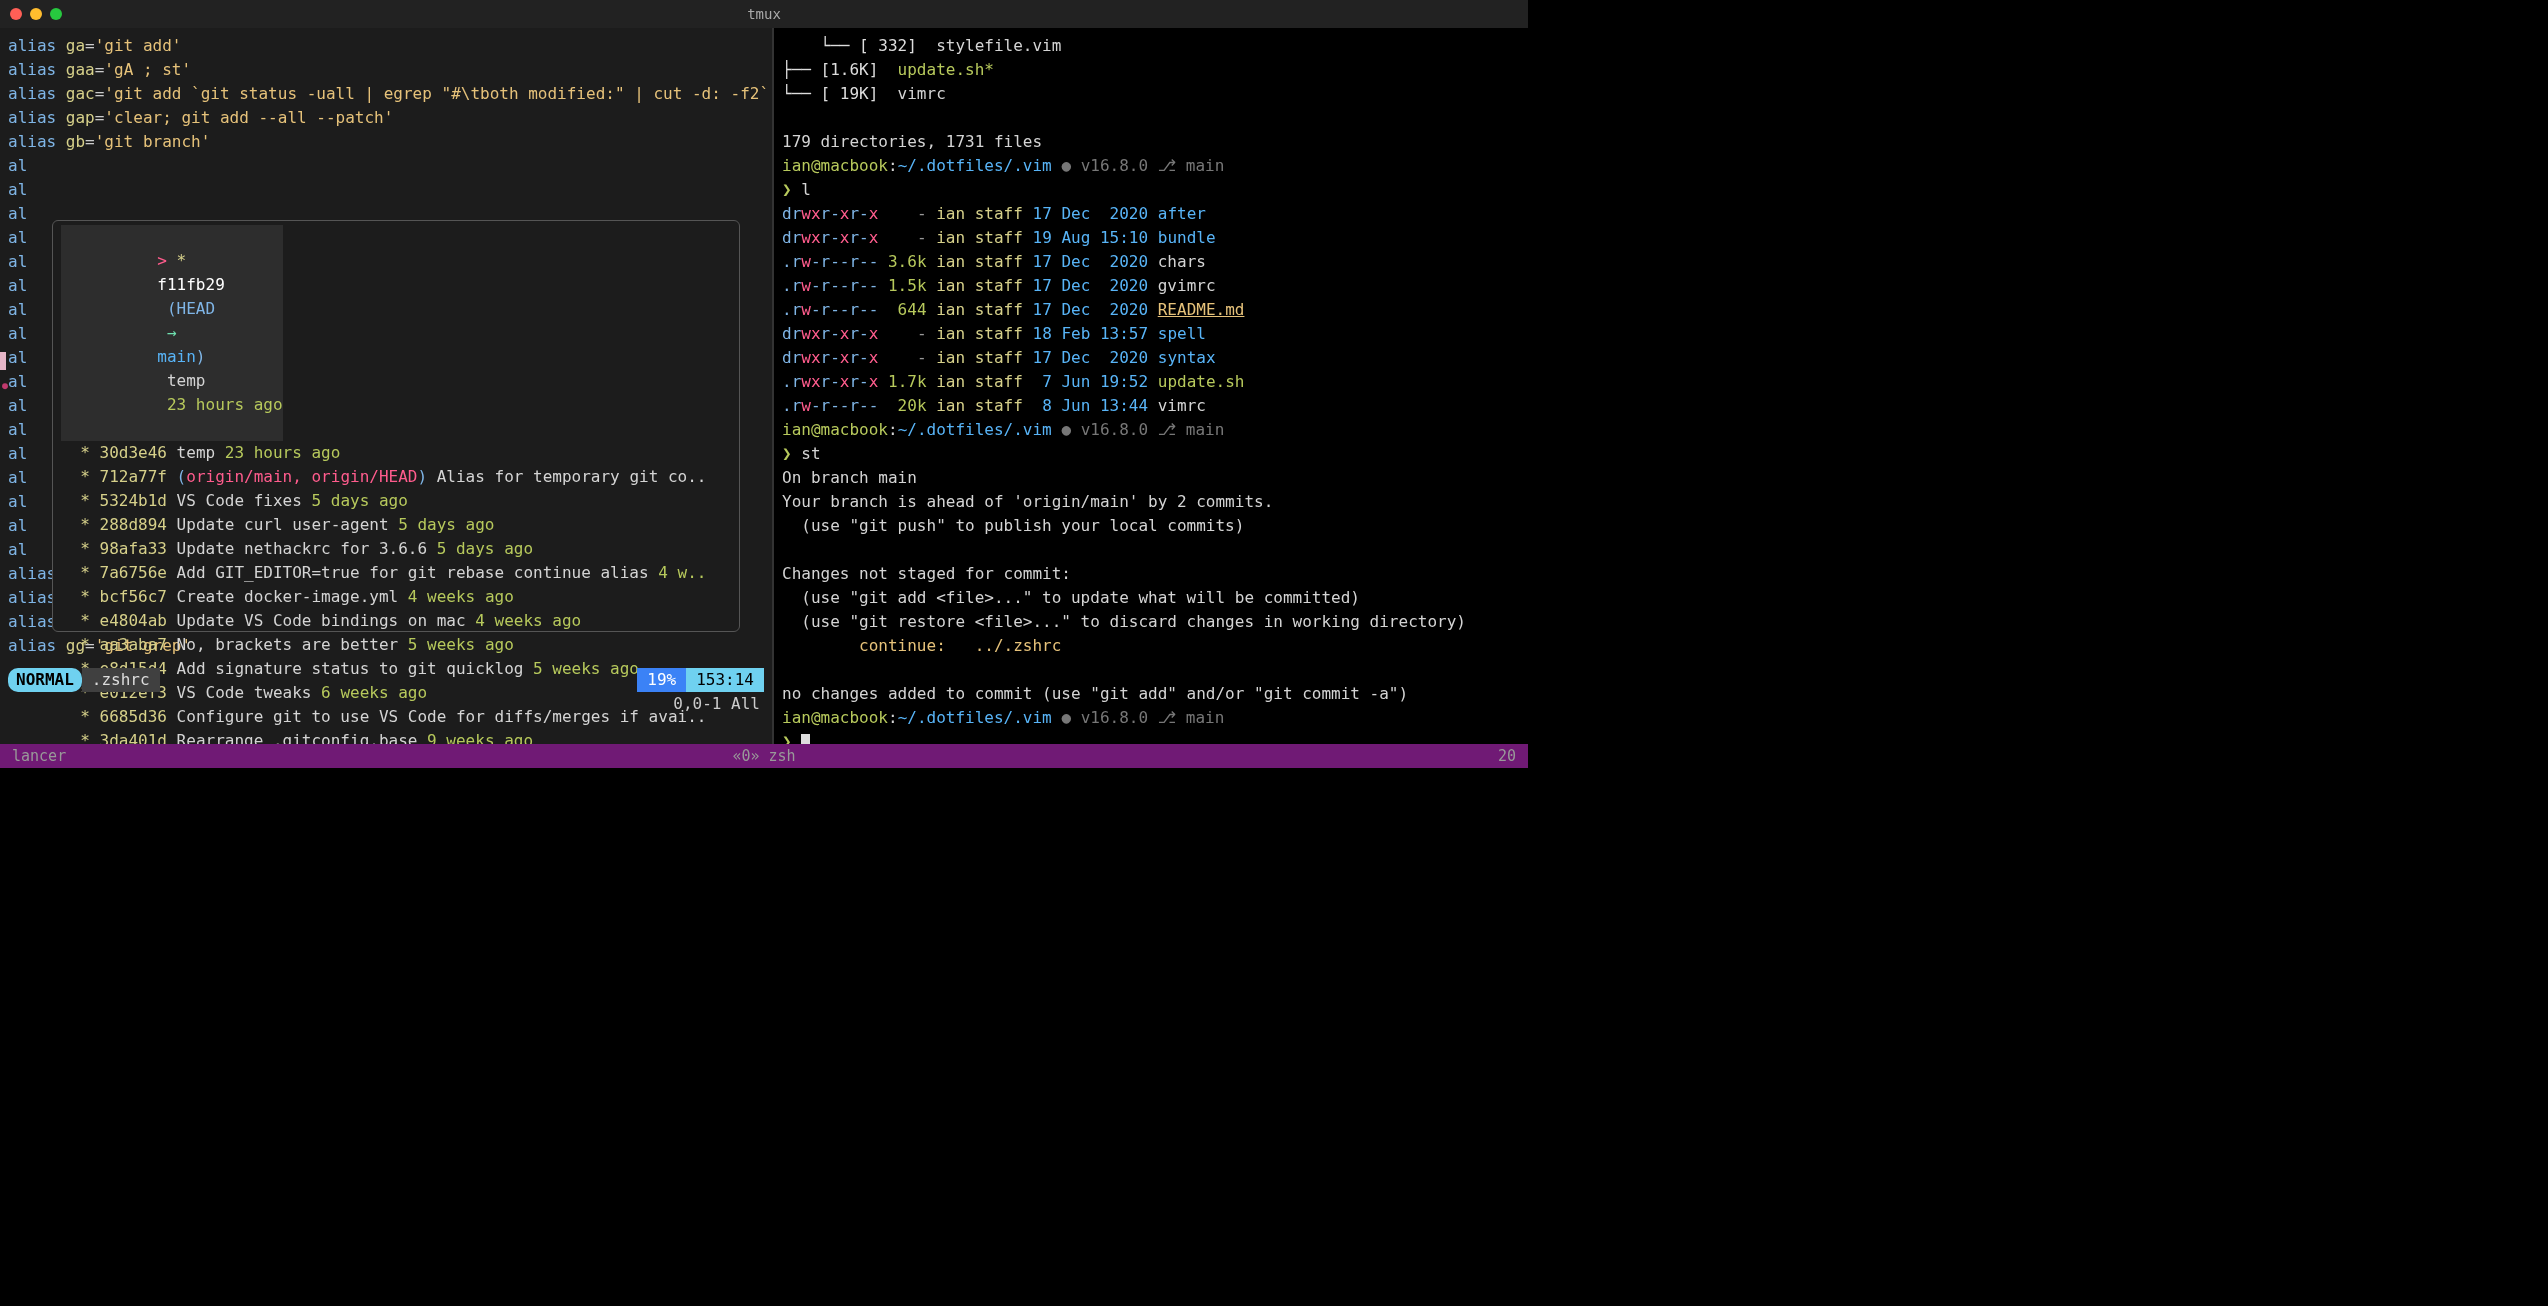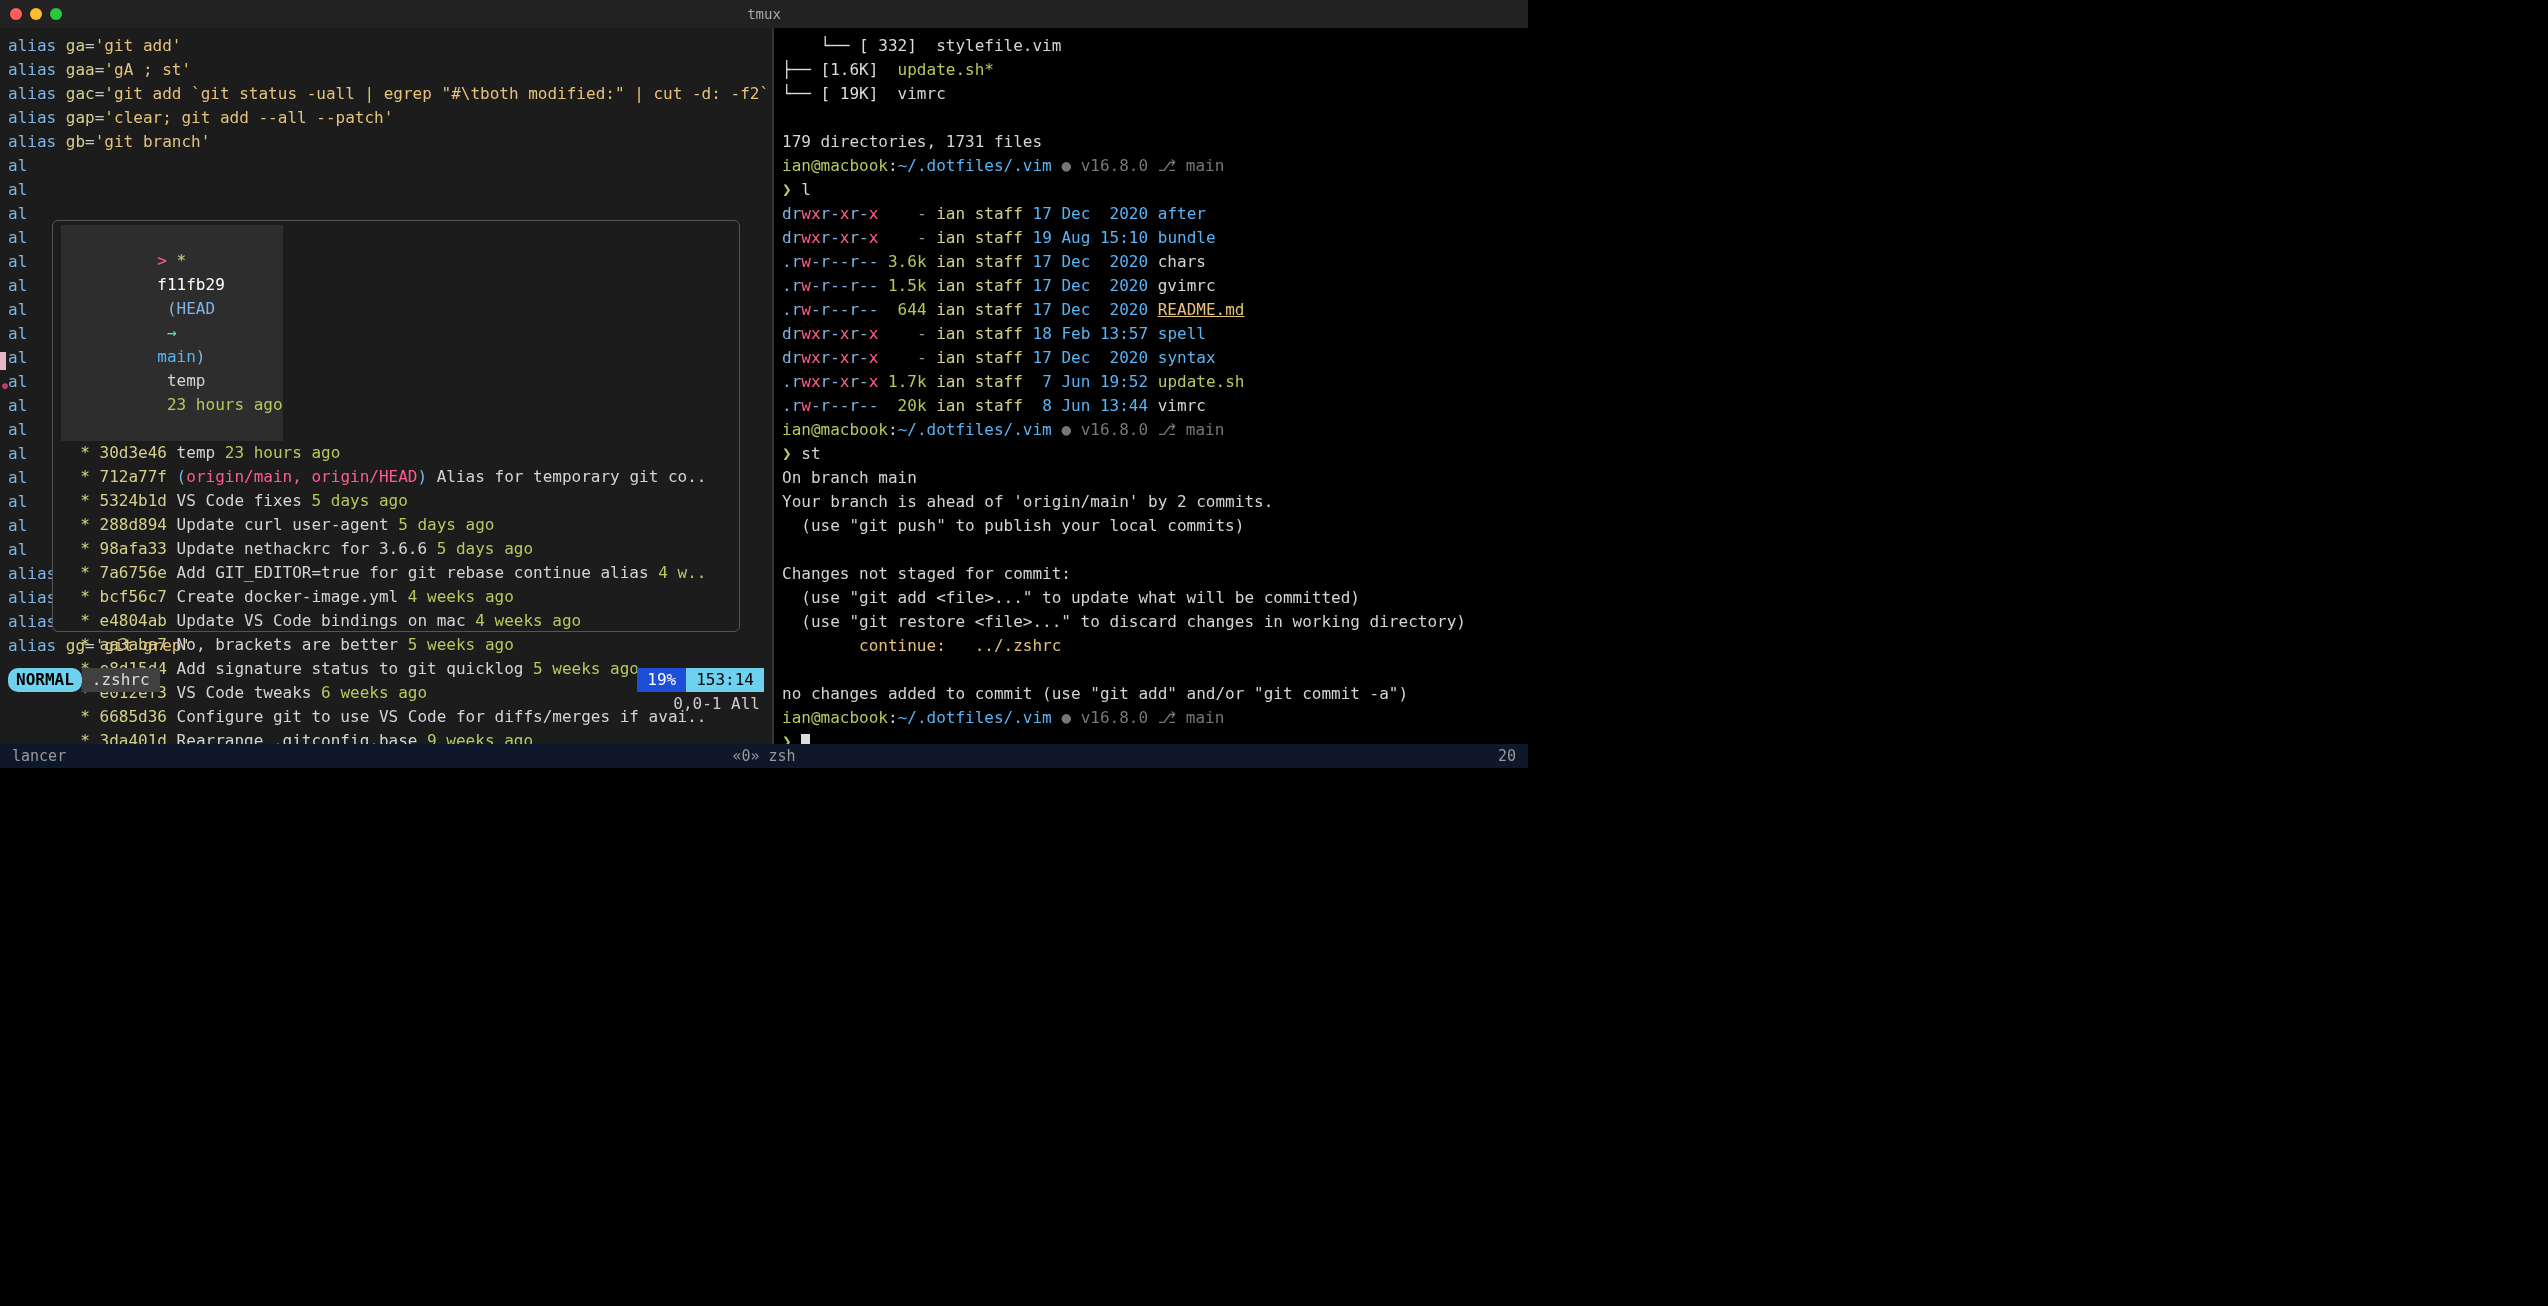--- a/index.html
+++ b/index.html
@@ -33,37 +33,37 @@
   
   .fzf { position:absolute; left:52px; top:192px; width:688px; height:412px; border:1px solid #555; border-radius:6px; background:#1c1c1c; padding:4px 8px; }
   .fzf .sel { background:#2d2d2d; display:inline-block; }
   .fzf .ptr { color:#ff5c8d; }
   .fzf .bullet{color:#d6d08a;}
   
   .statusline { position:absolute; left:8px; bottom:52px; right:8px; height:24px; display:flex; align-items:center; }
   .mode { background:#6fd1f0; color:#000; padding:0 8px; font-weight:bold;border-radius:10px; }
   .slfile { background:#404040; color:#ddd; padding:0 10px; }
   .slspace { flex:1; background:#1c1c1c; }
-  .pct { background:#1d4ed8; color:#fff; padding:0 10px; }
+  .pct { background:#3b82f6; color:#fff; padding:0 10px; }
   .pos { background:#6fd1f0; color:#000; padding:0 10px; }
   .substatus { position:absolute; left:0; bottom:28px; right:8px; color:#ccc; text-align:right; padding-right:4px;}
   
   .perm{color:#7fb5e6;} .perm .x{color:#ff5c8d;}
   .dash{color:#999;} .size{color:#b7c95c;}
   .owner{color:#d6d08a;} .date{color:#58b4f7;}
   .fname{color:#58b4f7;} .fexec{color:#b7c95c;} .flink{color:#e6c27a; text-decoration:underline;}
   .treegfx{color:#ddd;} .treesize{color:#ddd;}
   .p-user{color:#b7c95c;} .p-at{color:#b7c95c;} .p-host{color:#b7c95c;} .p-path{color:#58b4f7;}
   .p-dim{color:#777;} .p-branch{color:#777;}
   .p-car{color:#b7c95c;}
   .white{color:#d4d4d4;}
   .mod{color:#e6c27a;}
   .cursor{display:inline-block;width:9px;height:18px;background:#ddd;vertical-align:middle;}
   
-  .tmuxbar { height:24px; background:#0f172a; color:#999; display:flex; align-items:center; padding:0 12px; font-size:15px; position:relative;}
+  .tmuxbar { height:24px; background:#701a75; color:#999; display:flex; align-items:center; padding:0 12px; font-size:15px; position:relative;}
   .tmuxbar .center{position:absolute;left:0;right:0;text-align:center;}
   .tmuxbar .right{margin-left:auto;}
   
   .gutter{ position:absolute; left:0; top:324px; width:6px; height:18px; background:#e6b5c7; }
   .dotmark{ position:absolute; left:2px; top:350px; color:#c03a6d; font-size:10px;}
 </style>
 </head>
 <body>
 
 <div class="window">

